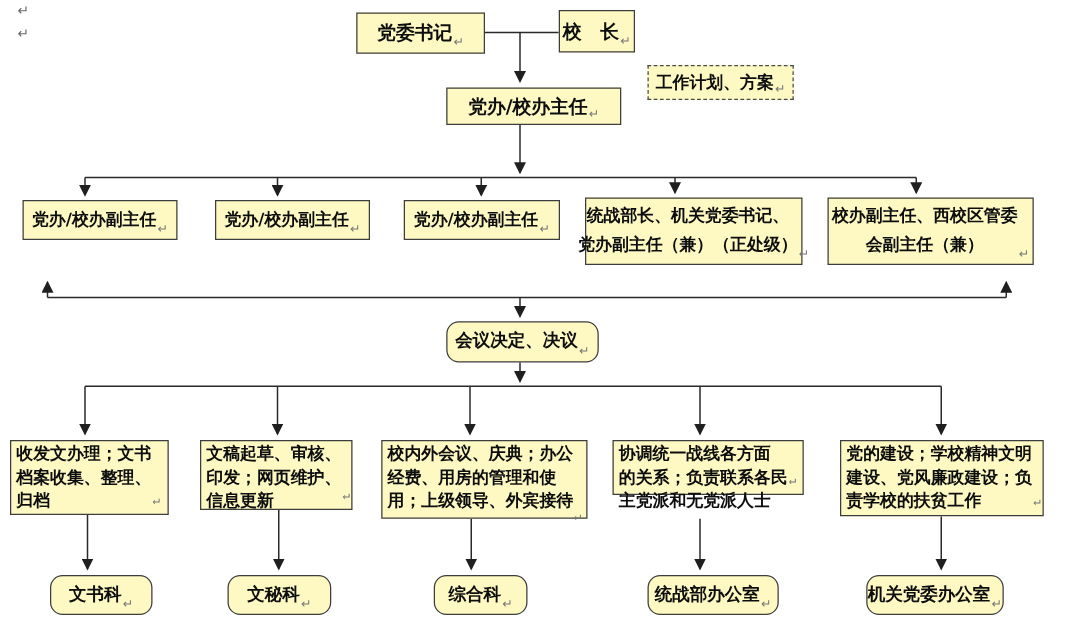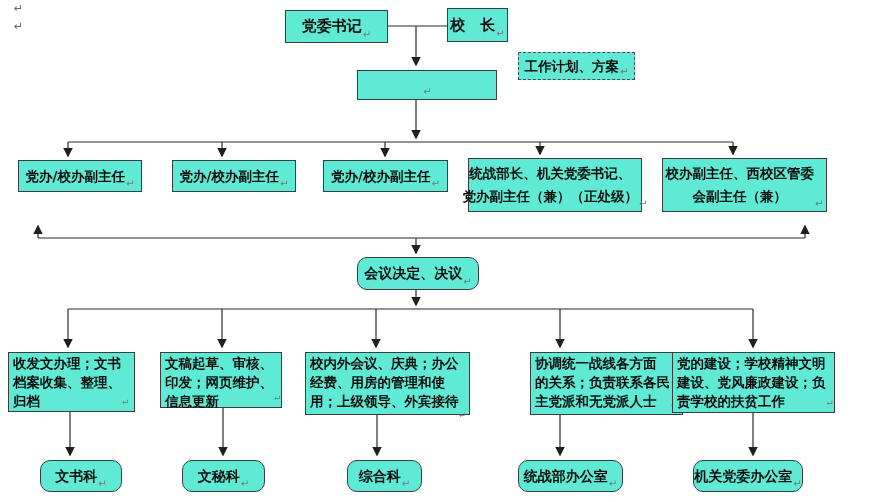--- a/index.html
+++ b/index.html
@@ -7,21 +7,21 @@
     width: 870px; height: 502px; overflow: hidden;
     font-family: "DejaVu Sans", sans-serif;
   }
   #canvas {
     position: relative; width: 870px; height: 502px; background: #ffffff;
   }
   #lines { position: absolute; left: 0; top: 0; width: 870px; height: 502px; }
   .node {
     position: absolute;
     border: 1px solid #3d3d3d;
-    background: #5eead4;
+    background: #fef9c3;
     box-sizing: border-box;
     display: flex; align-items: center; justify-content: center;
     color: #0d0d0d; font-weight: bold;
     text-align: center;
   }
   .node .lbl { white-space: pre; line-height: 1.35; }
   .dashed { border: 1px dashed #4a4a4a; }
   .duty { justify-content: flex-start; align-items: flex-start; text-align: left; padding: 2px 4px; font-family: Liberation Mono, monospace; }
   .duty .lbl { line-height: 19px; }
   .tall .lbl { line-height: 23px; }
@@ -97,20 +97,21 @@
     <span class="lbl">校　长</span>
       <span class="ret">↵</span>
   </div>
 
   <div class="node dashed f135" style="left:518px; top:52px; width:117px; height:28px;">
     <span class="lbl">工作计划、方案</span>
       <span class="ret">↵</span>
   </div>
 
   <div class="node f15" style="left:357px; top:70px; width:140px; height:30px;">
+    <span class="lbl">党办/校办主任</span>
       <span class="ret">↵</span>
   </div>
 
   <div class="node f135" style="left:18px; top:160px; width:124px; height:32px;">
     <span class="lbl">党办/校办副主任</span>
       <span class="ret">↵</span>
   </div>
 
   <div class="node f135" style="left:172px; top:160px; width:124px; height:32px;">
     <span class="lbl">党办/校办副主任</span>
@@ -153,21 +154,21 @@
       <span class="ret">↵</span>
   </div>
 
   <div class="node duty f135" style="left:305px; top:352px; width:165px; height:63px;flex-direction:column;">
     <span class="lbl">校内外会议、庆典；办公
 经费、用房的管理和使
 用；上级领导、外宾接待</span>
       <span class="ret">↵</span>
   </div>
 
-  <div class="node duty f135" style="left:490px; top:352px; width:153px; height:63px;margin-left:40px;">
+  <div class="node duty f135" style="left:490px; top:352px; width:153px; height:44px;">
     <span class="lbl">协调统一战线各方面
 的关系；负责联系各民
 主党派和无党派人士</span>
       <span class="ret">↵</span>
   </div>
 
   <div class="node duty f135" style="left:672px; top:352px; width:163px; height:61px;">
     <span class="lbl">党的建设；学校精神文明
 建设、党风廉政建设；负
 责学校的扶贫工作</span>

